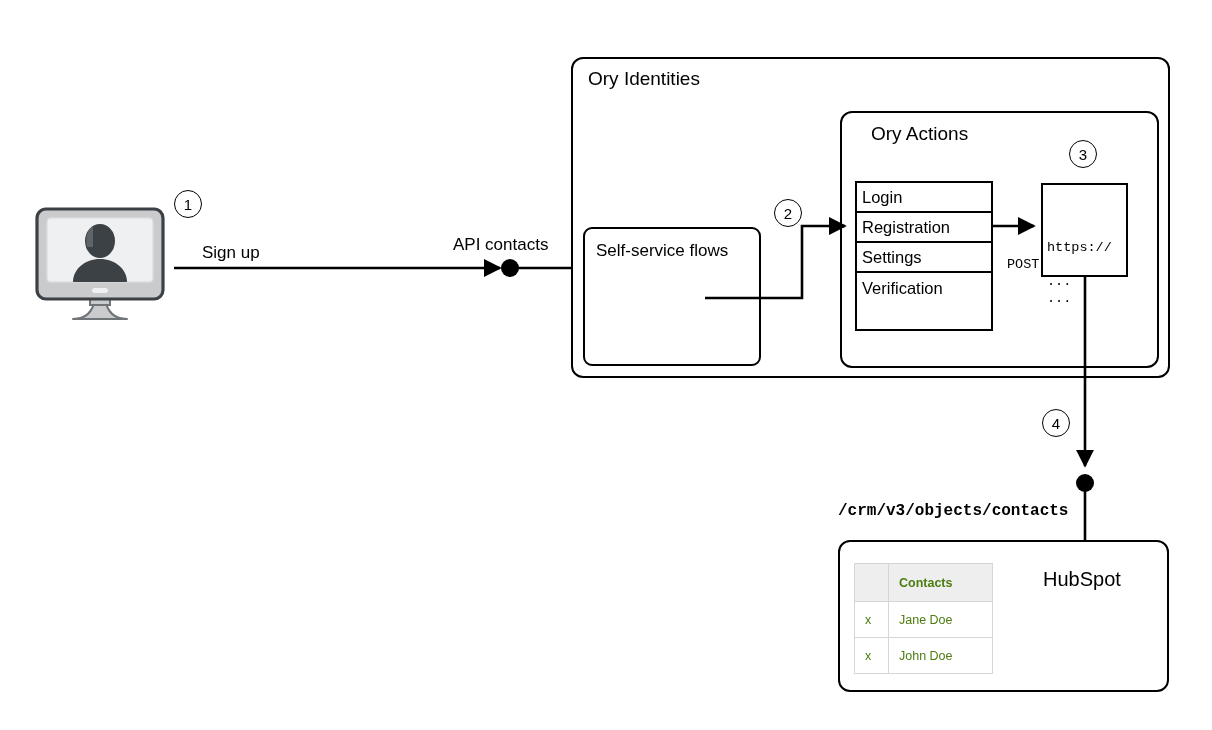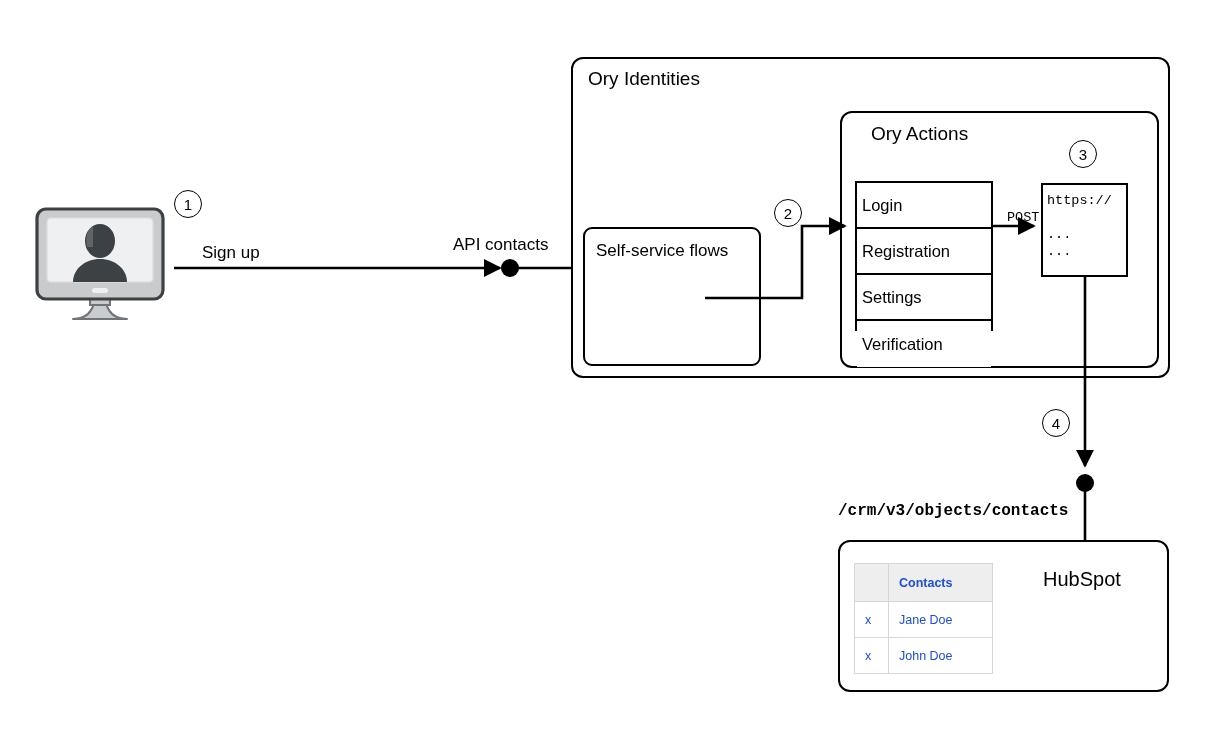--- a/index.html
+++ b/index.html
@@ -47,38 +47,39 @@
     color: #000000;
     white-space: nowrap;
     line-height: 1;
   }
   .mono {
     font-family: "Liberation Mono", "DejaVu Sans Mono", monospace;
     font-size: 13.5px;
     color: #000000;
     line-height: 1.28;
     white-space: pre;
+    margin-top: 47px;
   }
   .mono-path {
     font-family: "Liberation Mono", "DejaVu Sans Mono", monospace;
     font-size: 16px;
     color: #000000;
     white-space: nowrap;
     line-height: 1;
     font-weight: bold;
   }
 
   
   .flow-list {
     border: 2.5px solid #000000;
     box-sizing: border-box;
     background: #ffffff;
   }
   .flow-item {
-    height: 46px;
+    height: 30px;
     box-sizing: border-box;
     border-bottom: 2.5px solid #000000;
     display: flex;
     align-items: center;
     padding-left: 5px;
     font-size: 16.5px;
     color: #000000;
     background: #ffffff;
     white-space: nowrap;
   }
@@ -100,21 +101,21 @@
   }
 
   
   .hs-table {
     border-collapse: collapse;
     background: #ffffff;
   }
   .hs-table td, .hs-table th {
     border: 1px solid #d6d6d6;
     font-size: 12.5px;
-    color: #1d4ed8;
+    color: #4d7c0f;
     font-weight: normal;
     text-align: left;
     padding: 0 10px;
     height: 36px;
     box-sizing: border-box;
   }
   .hs-table thead th {
     background: #eeeeee;
     font-weight: bold;
     height: 38px;

